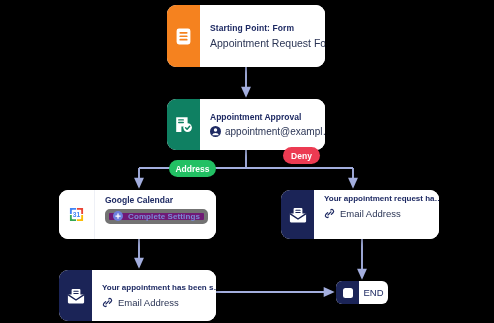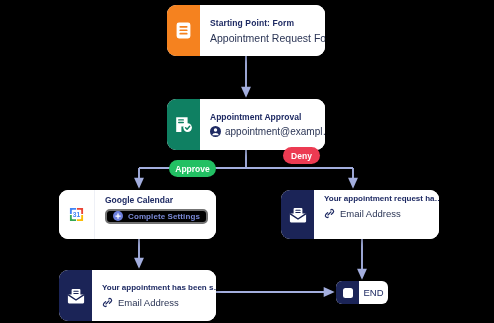--- a/index.html
+++ b/index.html
@@ -53,21 +53,21 @@
   .node-sub {
     color: #2b3555;
     white-space: nowrap;
     overflow: hidden;
     display: flex;
     align-items: center;
   }
 
   
   #node-start {
-    left: 167px; top: 5px; width: 158px; height: 51px;
+    left: 167px; top: 5px; width: 158px; height: 62px;
   }
   #node-start .node-icon { width: 33px; background: #f5821f; }
   #node-start .node-body { padding: 0 0 0 10px; gap: 4px; }
   #node-start .node-title { font-size: 8.5px; letter-spacing: .1px; }
   #node-start .node-sub { font-size: 10.5px; }
 
   
   #node-approval {
     left: 167px; top: 99px; width: 158px; height: 51px;
   }
@@ -83,23 +83,23 @@
   #node-gcal .node-icon { width: 36px; background: #ffffff; border-right: 1px solid #eef0f6; }
   #node-gcal .node-body { padding: 0 8px 11px 10px; gap: 4px; }
   #node-gcal .node-title { font-size: 8.5px; }
 
   .settings-btn {
     display: flex;
     align-items: center;
     justify-content: center;
     gap: 5px;
     height: 15px;
-    border: 2px solid #737373;
+    border: 4px solid #737373;
     border-radius: 5px;
-    background: #000000;
+    background: #701a75;
     color: #7b8ad8;
     font-size: 8px;
     font-weight: bold;
     letter-spacing: .1px;
   }
 
   
   #node-email-right {
     left: 281px; top: 190px; width: 158px; height: 49px;
   }
@@ -312,21 +312,21 @@
             <path d="M4.7,9.9 a2,2 0 0 1 -2.8,-2.8 L4.0,5.0"></path>
             <path d="M4.3,7.6 L7.6,4.3"></path>
           </g>
         </svg>
         <span>Email Address</span>
       </div>
     </div>
   </div>
 
   <div class="pill" id="pill-approve">
-    <span>Approve</span>
+    <span>Address</span>
   </div>
   <div class="pill" id="pill-deny">
     <span>Deny</span>
   </div>
 
   <div id="node-end">
     <div class="end-swatch">
         <i></i>
       </div>
     <div class="end-label">END</div>

